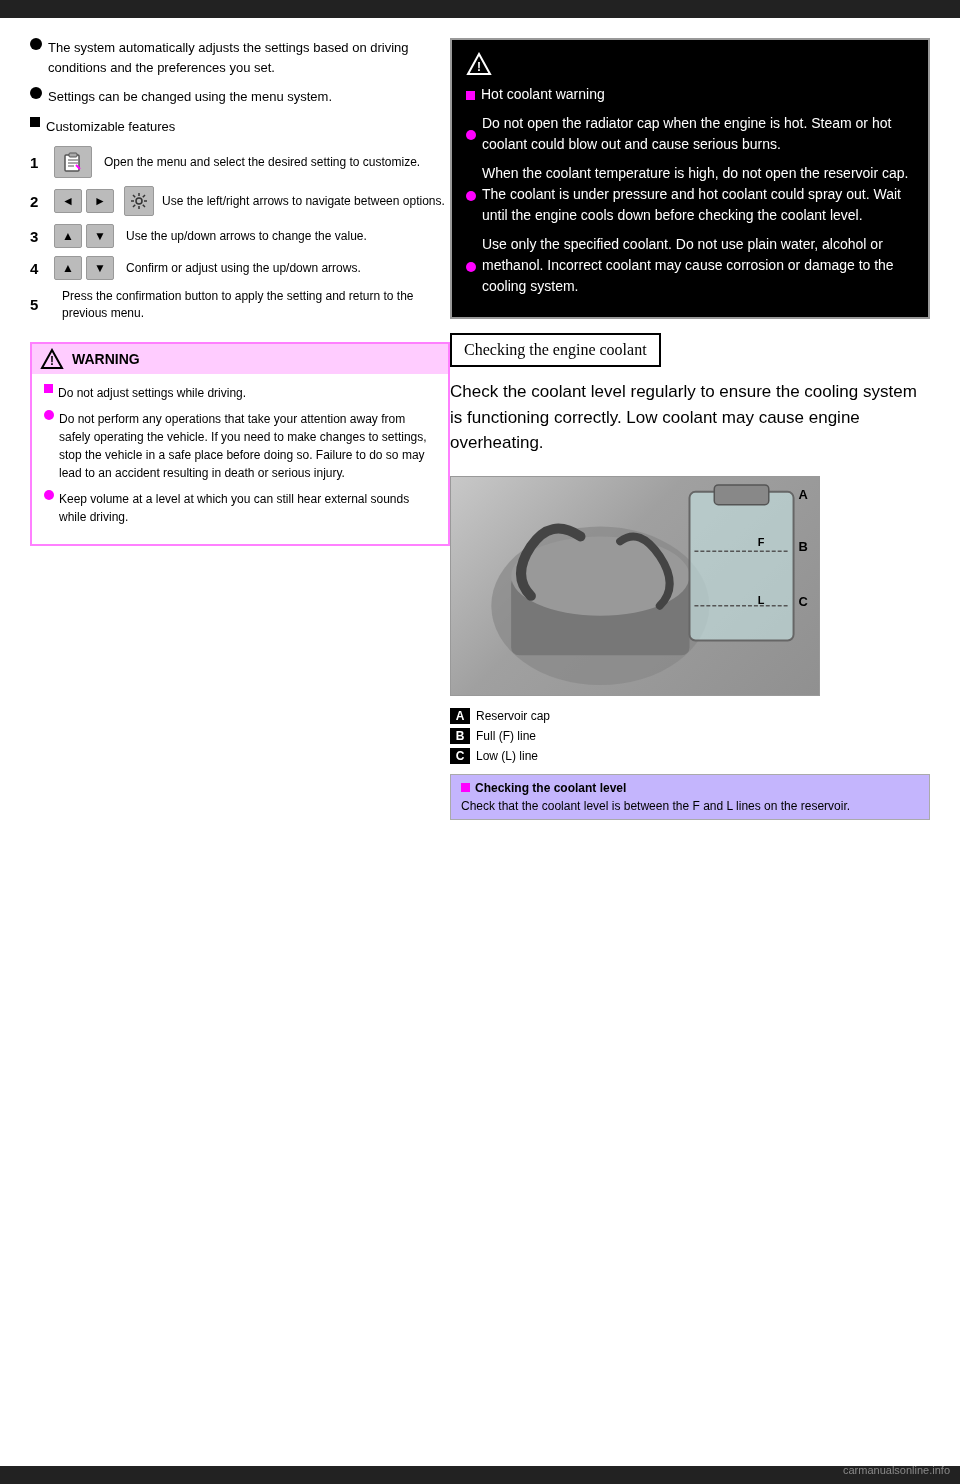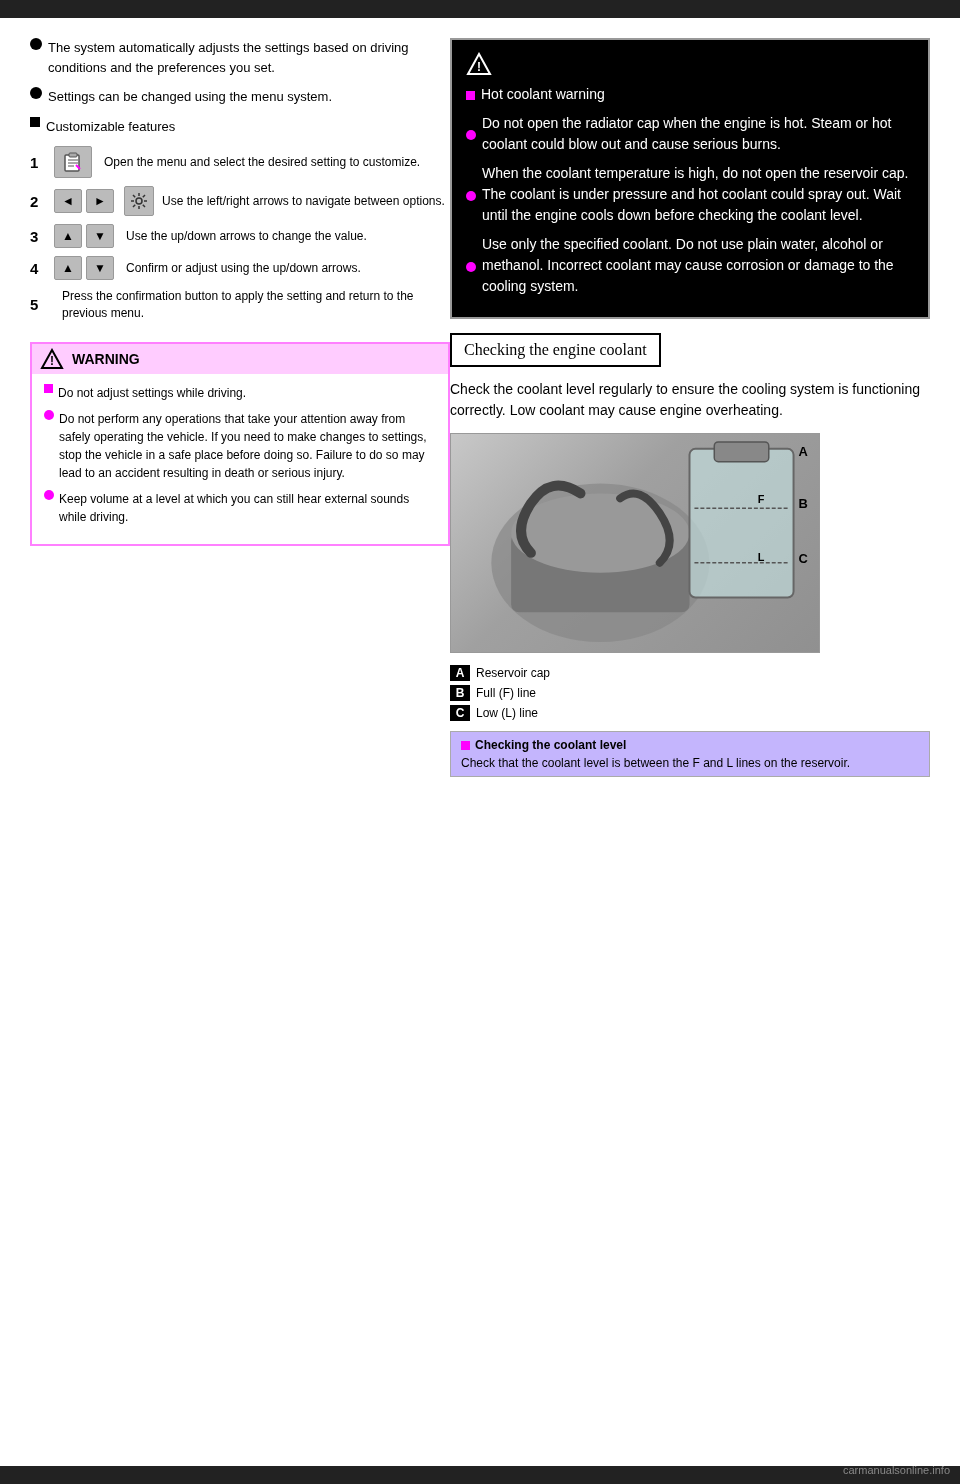--- a/index.html
+++ b/index.html
@@ -473,21 +473,21 @@
       </div>
       <div class="caution-item">
         <span class="caution-circle"></span>
         <span>Use only the specified coolant. Do not use plain water, alcohol or methanol. Incorrect coolant may cause corrosion or damage to the cooling system.</span>
       </div>
     </div>
 
     
     <div class="section-heading-box">Checking the engine coolant</div>
 
-    <p style="font-size:14px;line-height:1.5;margin-bottom:12px;">Check the coolant level regularly to ensure the cooling system is functioning correctly. Low coolant may cause engine overheating.</p>
+    <p style="font-size:17px;line-height:1.5;margin-bottom:20px;">Check the coolant level regularly to ensure the cooling system is functioning correctly. Low coolant may cause engine overheating.</p>
 
     
     <div class="engine-img-area">
       <div class="diagram-inner">
 
         <div class="engine-bg"></div>
 
         <svg width="100%" height="100%" viewBox="0 0 370 220" style="position:absolute;top:0;left:0;">
 
           <ellipse cx="150" cy="130" rx="110" ry="80" fill="#888" opacity="0.7"></ellipse>

